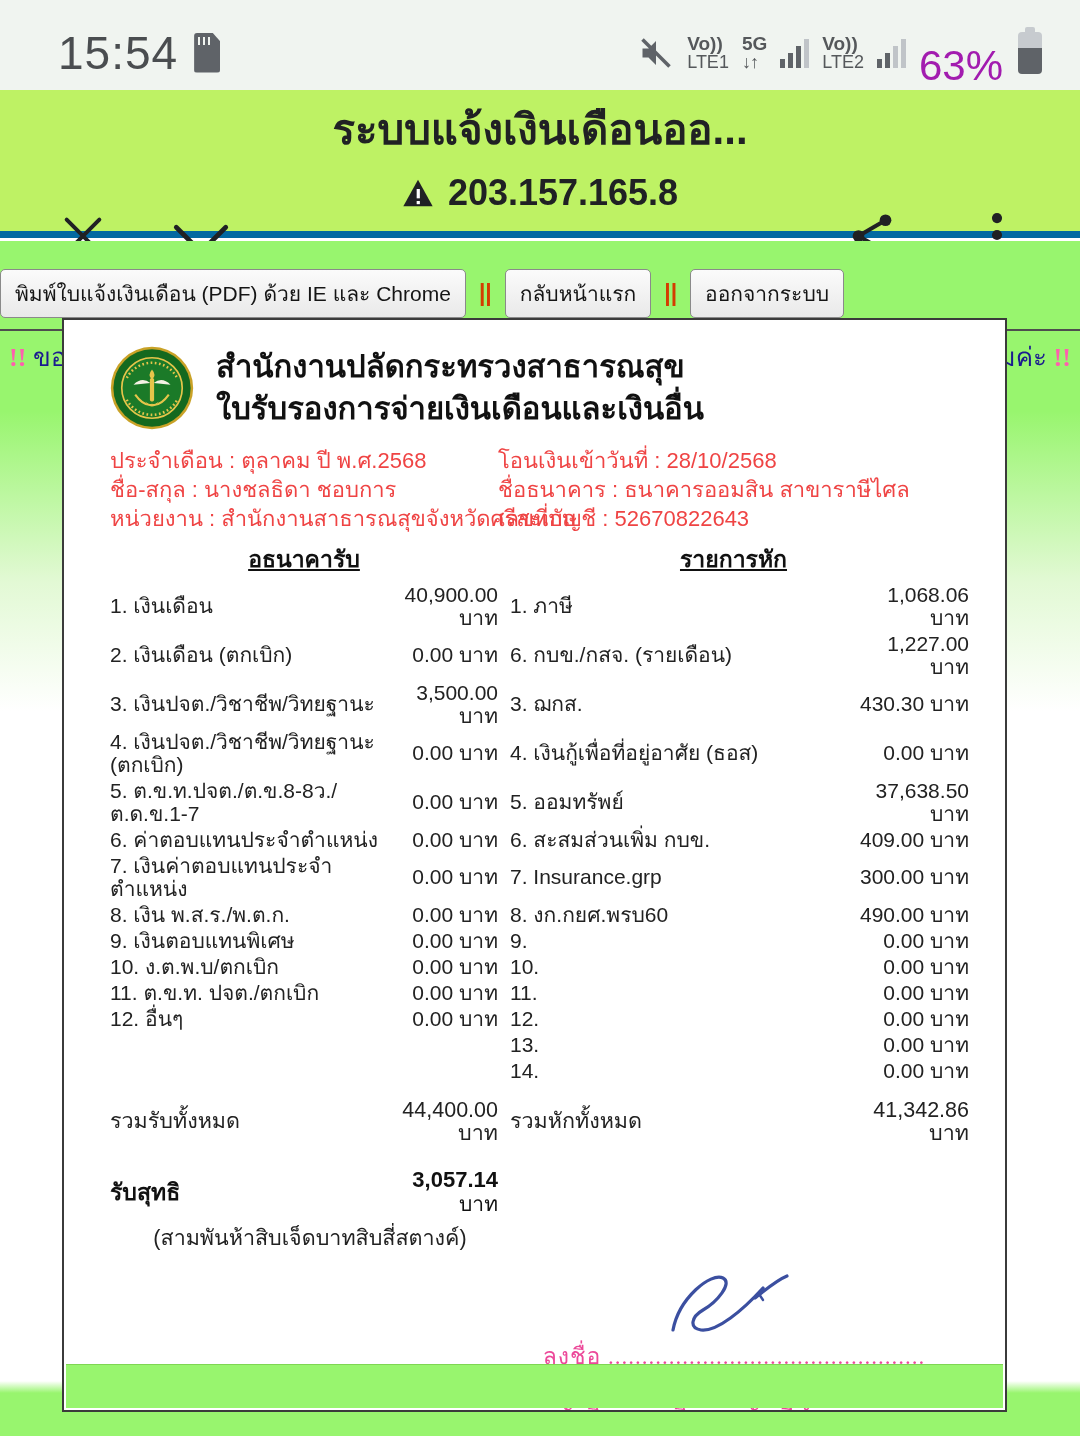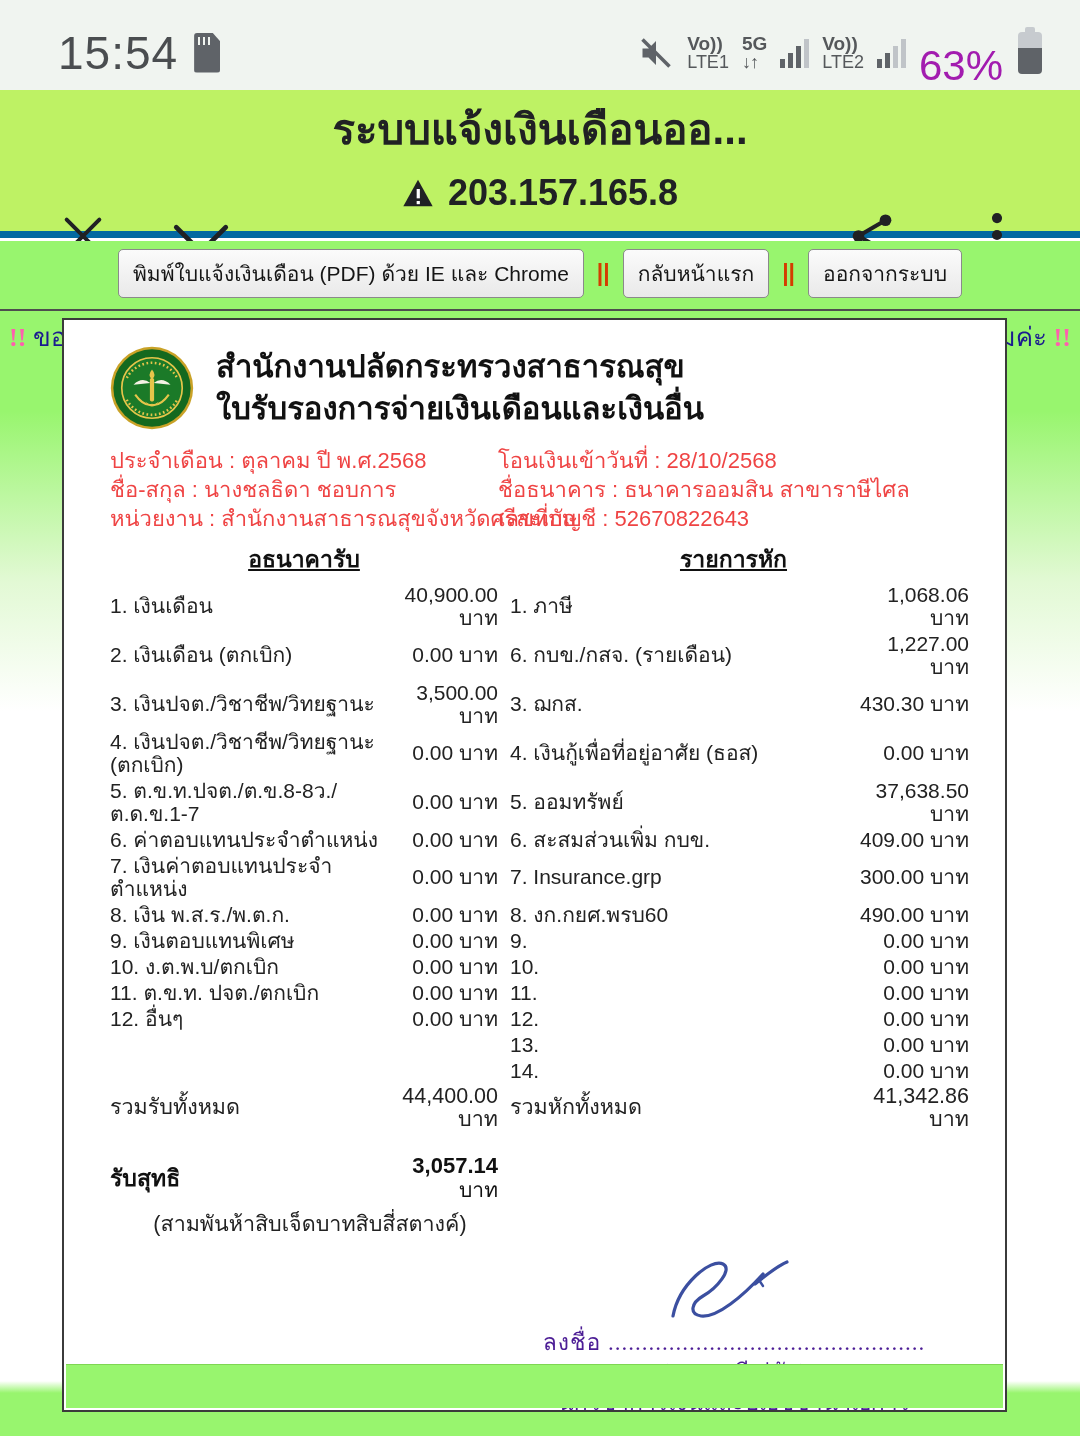--- a/index.html
+++ b/index.html
@@ -32,21 +32,21 @@
   .icon-chevron { left:168px; top:128px; }
   .icon-share { left:845px; top:118px; }
   .icon-menu { left:975px; top:116px; }
   .bh-center { position:absolute; left:50%; transform:translateX(-50%); top:6px; width:620px; text-align:center; color:#202124; }
   .bh-title { font-size:42px; white-space:nowrap; }
   .bh-url { margin-top:10px; font-size:36px; display:flex; align-items:center; justify-content:center; gap:14px; }
 
   
   .content { position:absolute; top:241px; left:0; width:1080px; height:1195px;
     background:linear-gradient(180deg,#98f56e 0px,#98f56e 170px,#e2f9d4 340px,#ffffff 470px,#ffffff 1140px,#98f56e 1152px,#98f56e 100%); }
-  .toolbar { padding-top:8px; display:flex; justify-content:center; align-items:center; gap:13px; }
+  .toolbar { padding-top:28px; display:flex; align-items:center; gap:13px; }
   .tb-btn { font-family:"Liberation Sans",sans-serif; font-size:21px; color:#151515; background:linear-gradient(180deg,#fbfbfb,#e9e9e9); border:1px solid #8a8a8a; border-radius:5px; padding:7px 14px; cursor:pointer; }
   .tb-sep { color:#d43d00; font-weight:bold; font-size:23px; }
   .notice { margin-top:11px; border-top:2px solid #4e4e4e; text-align:center; padding:5px 0 9px; font-family:"Liberation Serif",serif; font-size:26px; color:#1b1b8f; }
   .notice .bang { color:#ff5fae; font-weight:bold; }
 
   
   .card { position:absolute; left:62px; top:77px; width:945px; height:1094px; background:#fff; border:2px solid #3b3b3b; padding:26px 36px 50px 46px; display:flex; flex-direction:column; overflow:hidden; }
   .green-strip { position:absolute; left:2px; right:2px; bottom:2px; height:44px; background:#98f56e; border-top:1px solid #7ed653; }
 
   .doc-header { display:flex; align-items:center; gap:22px; }
@@ -61,31 +61,31 @@
   .col-headers .h-right { flex:1; text-align:center; }
   .col-headers span { text-decoration:underline; }
 
   .prows { margin-top:4px; }
   .prow { display:grid; grid-template-columns:292px 96px 352px 1fr; align-items:center; font-size:21px; line-height:23px; padding:1.5px 0; color:#222; }
   .prow .l-label { word-break:break-word; padding-right:4px; }
   .prow .l-amt { text-align:right; }
   .prow .r-label { padding-left:12px; word-break:break-word; }
   .prow .r-amt { text-align:right; }
 
-  .totals { }
+  .totals { margin-top:14px; }
   .totals .prow { font-size:21.5px; }
 
   .net-row { display:grid; grid-template-columns:292px 96px 1fr; margin-top:22px; align-items:center; color:#111; }
   .net-label { font-weight:bold; font-size:23px; }
   .net-amt { text-align:right; line-height:24px; }
   .net-amt .num { font-weight:bold; font-size:22px; }
   .net-amt .unit { font-weight:normal; font-size:21px; }
   .net-words { width:400px; text-align:center; font-size:21.5px; margin-top:4px; color:#222; }
 
-  .sign-area { margin-top:14px; margin-left:auto; width:470px; text-align:center; font-family:"Liberation Serif",serif; font-size:23px; line-height:30px; color:#4c1d95; }
+  .sign-area { margin-top:14px; margin-left:auto; width:470px; text-align:center; font-family:"Liberation Serif",serif; font-size:23px; line-height:30px; color:#ec4899; }
   .sig-svg { display:block; margin:0 auto 2px; }
   .sign-dots { text-align:center; letter-spacing:1px; }
 </style>
 </head>
 <body>
 
 <div class="screen">
 
   <div class="status-bar">
     <div class="sb-left">

